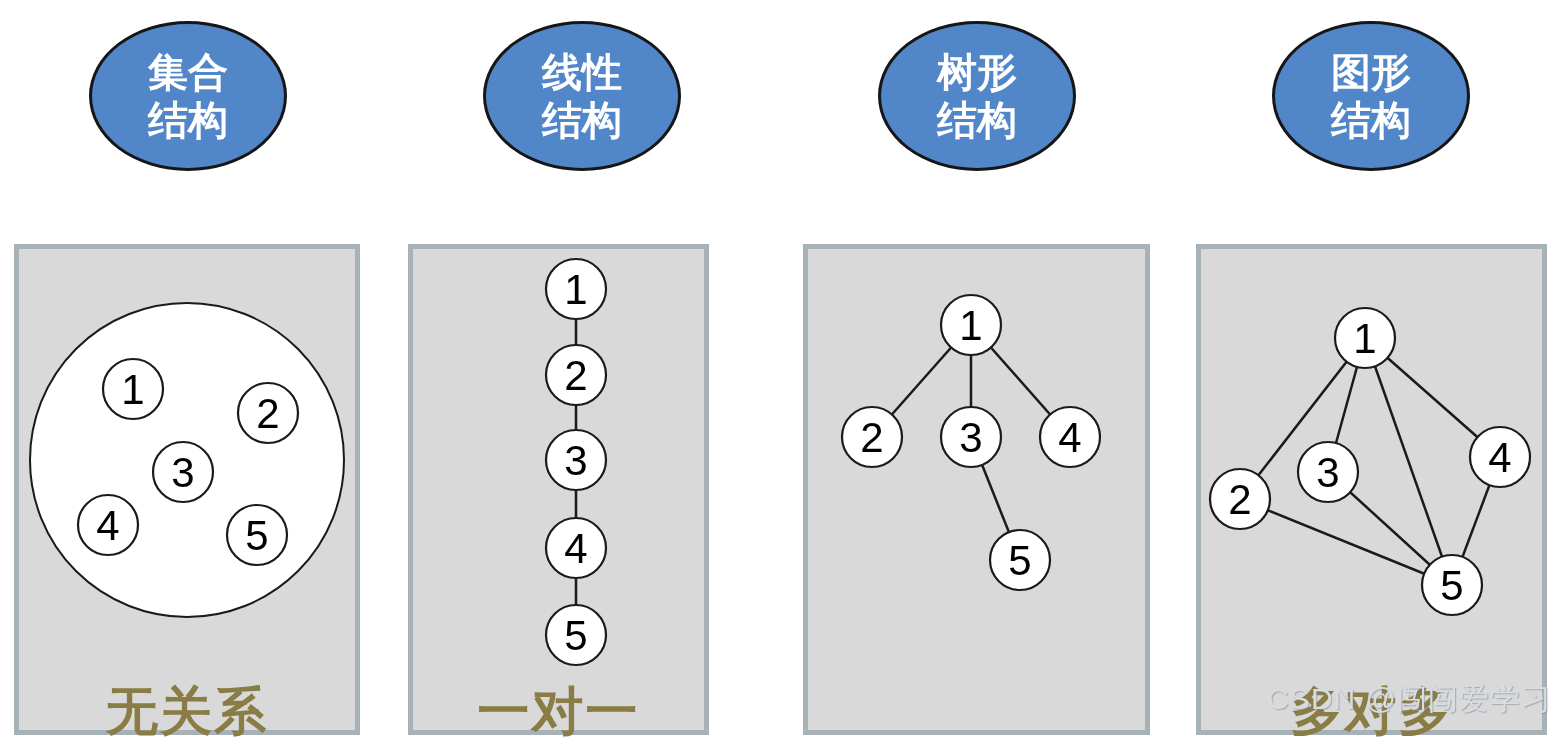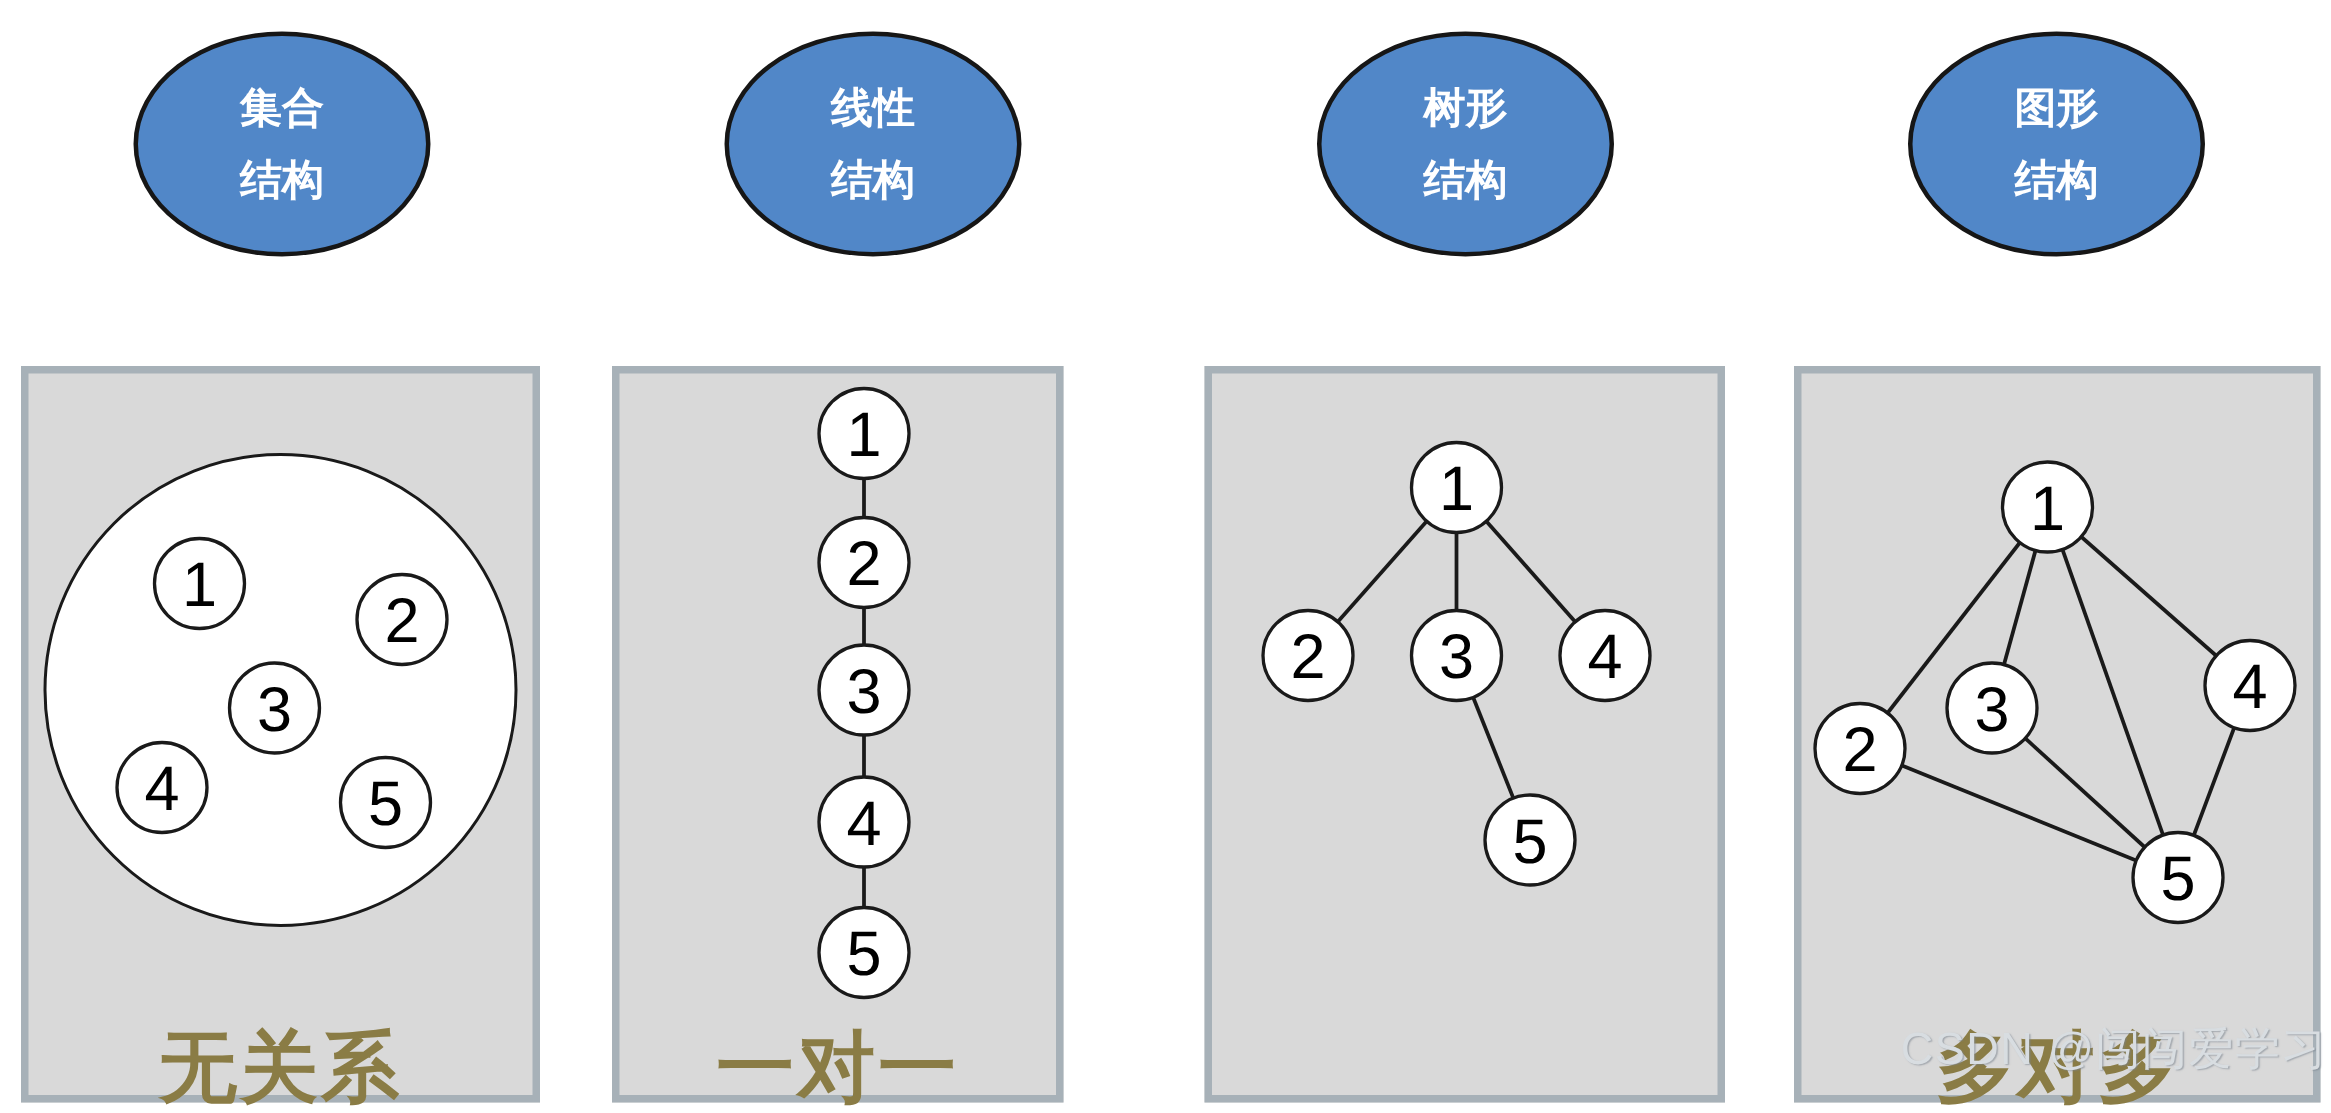--- a/index.html
+++ b/index.html
@@ -10,21 +10,21 @@
   }
   .column{position:absolute;top:0;height:742px;}
   .badge{
     position:absolute;top:21px;height:150px;width:198px;
     background:var(--ellipse-fill);
     border:3px solid var(--ellipse-border);
     border-radius:50%;
     box-sizing:border-box;
     display:flex;flex-direction:column;justify-content:center;align-items:center;
     color:var(--ellipse-text);
-    font-size:28px;font-weight:700;line-height:48px;text-align:center;
+    font-size:40px;font-weight:700;line-height:48px;text-align:center;
   }
   .panel{
     position:absolute;top:244px;height:491px;left:0;width:100%;
     background:var(--panel-bg);
     border:5px solid var(--panel-border);
     box-sizing:border-box;
   }
   .panel svg{position:absolute;left:0;top:0;display:block;}
   .panel svg text{font-family:"Liberation Sans", sans-serif;}
   .relation-label{

